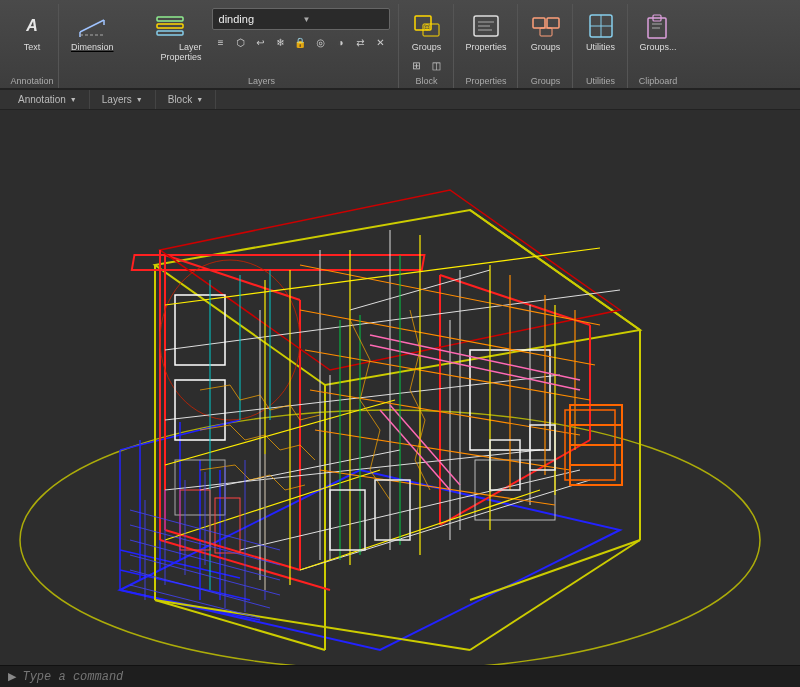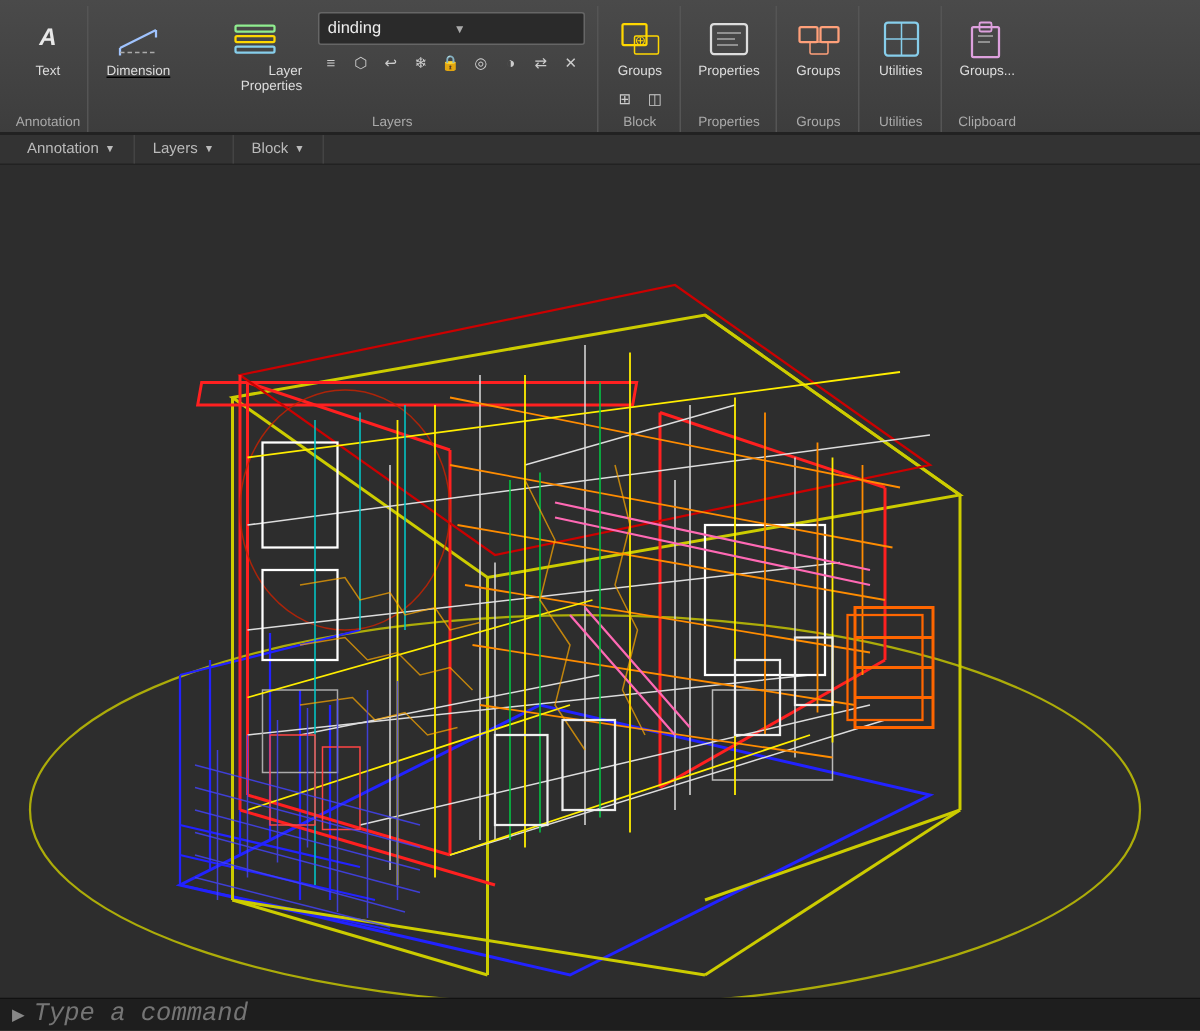--- a/index.html
+++ b/index.html
@@ -134,21 +134,21 @@
     }
     .command-bar .prompt-icon {
       color: #888;
       font-size: 11px;
       margin-right: 6px;
     }
     .command-input {
       background: transparent;
       border: none;
       color: #aaa;
-      font-size: 17px;
+      font-size: 12px;
       font-style: italic;
       font-family: 'Courier New', monospace;
       outline: none;
       flex: 1;
     }
 
     
     .icon-text { color: #e8e8e8; font-size: 16px; font-weight: bold; font-style: italic; }
     .si { width: 18px; height: 18px; display: flex; align-items: center; justify-content: center; font-size: 10px; color: #ccc; cursor: pointer; border-radius: 1px; }
   </style>

